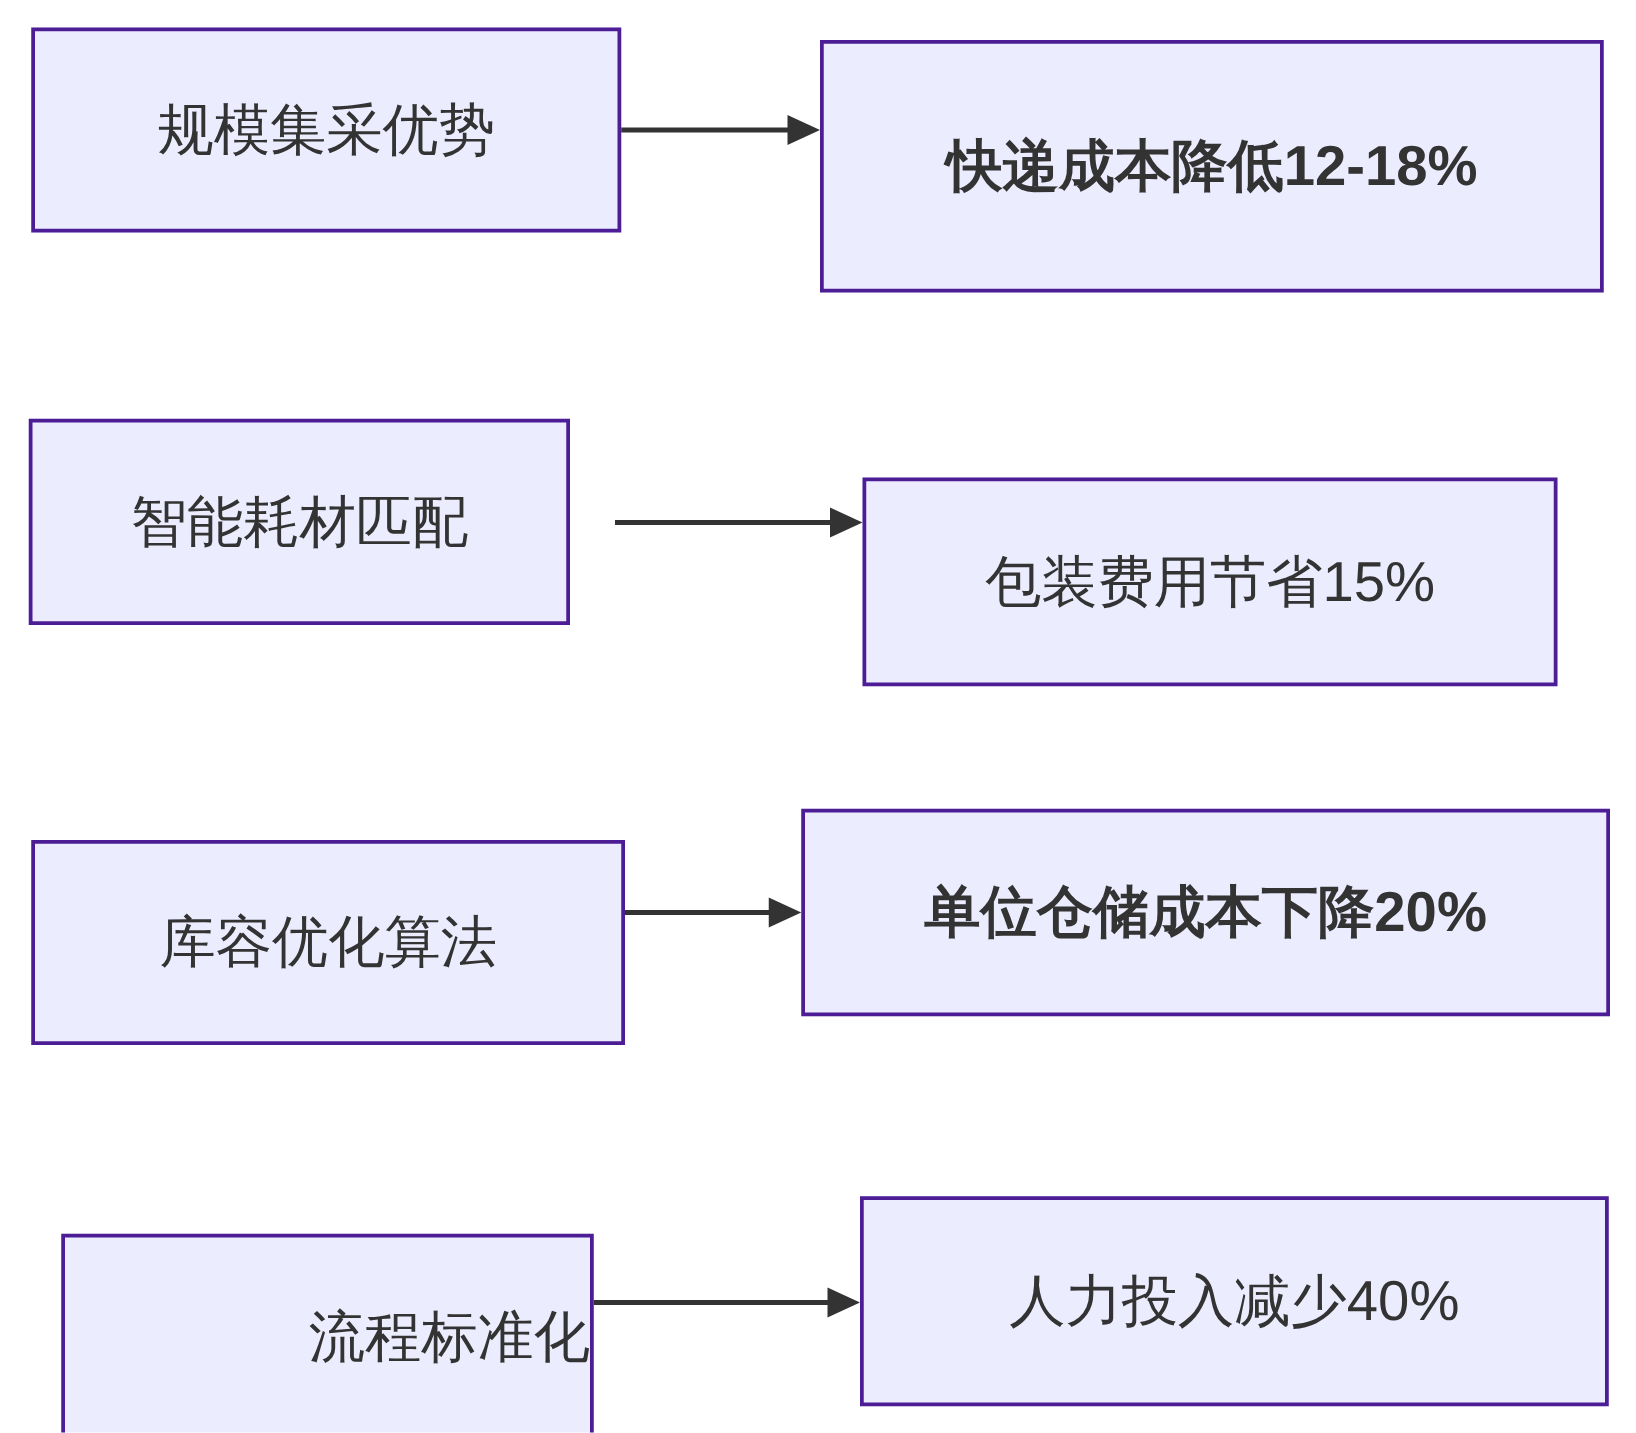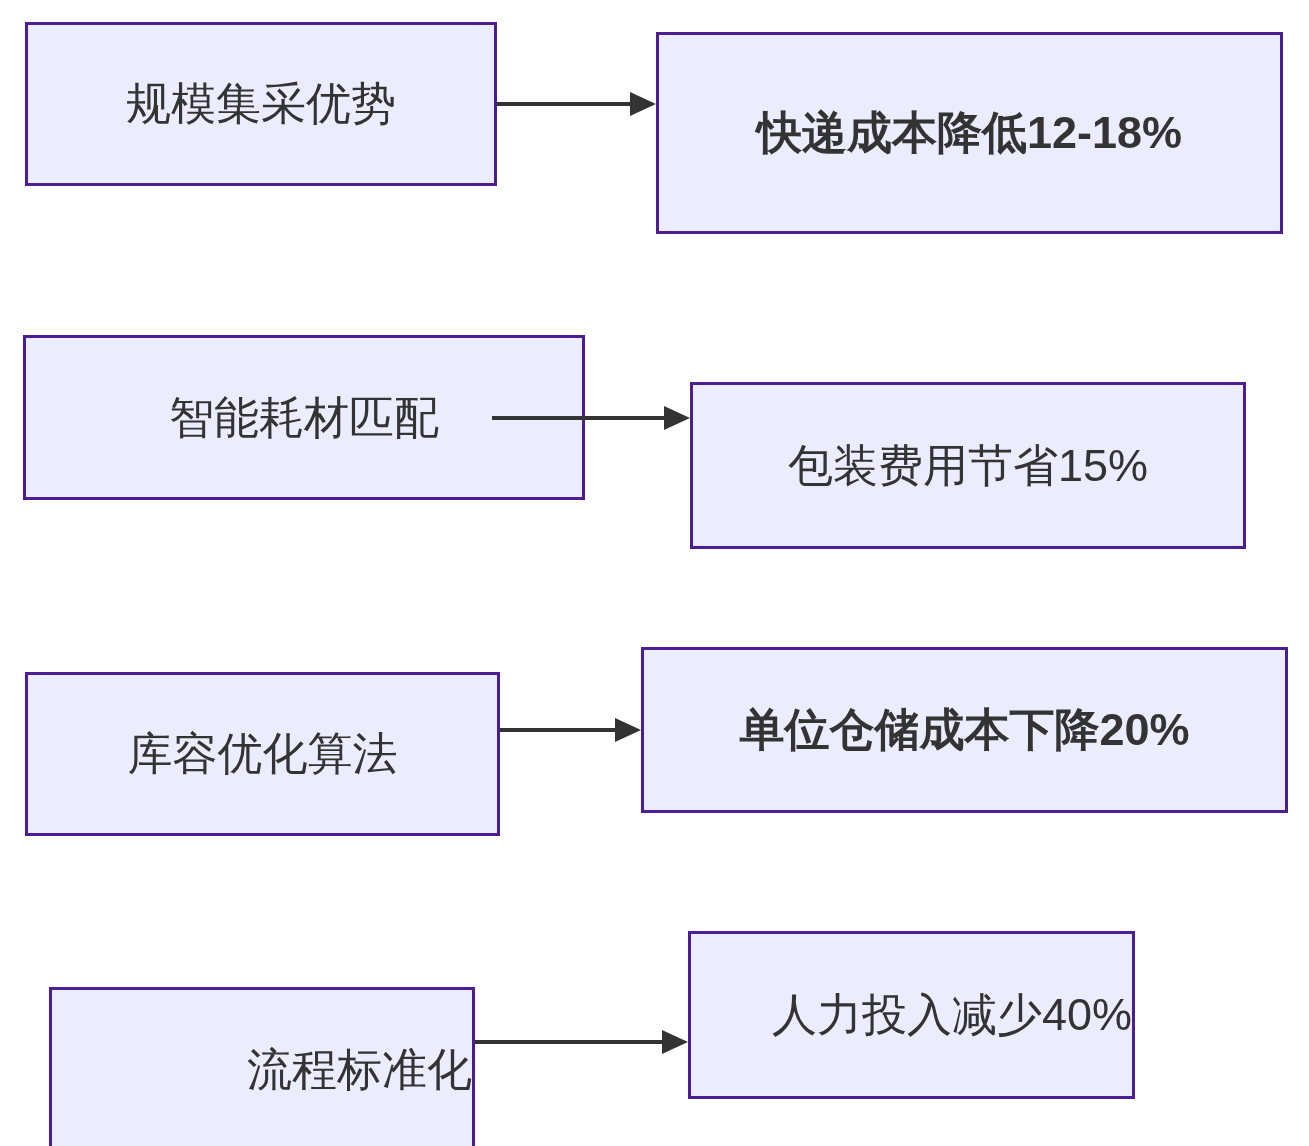--- a/index.html
+++ b/index.html
@@ -54,21 +54,21 @@
     <span>规模集采优势</span>
   </div>
   <div class="edge" style="left:497px; top:90px; width:159px;">
     <div class="line"></div>
     <div class="head"></div>
   </div>
   <div class="node" style="left:656px; top:32px; width:627px; height:202px;font-weight:bold;">
     <span>快递成本降低12-18%</span>
   </div>
 
-  <div class="node" style="left:23px; top:335px; width:562px; height:165px;">
+  <div class="node" style="left:23px; top:335px; width:433px; height:165px;">
     <span>智能耗材匹配</span>
   </div>
   <div class="edge" style="left:492px; top:404px; width:198px;">
     <div class="line"></div>
     <div class="head"></div>
   </div>
   <div class="node" style="left:690px; top:334px; width:556px; height:167px;margin-top:48px;">
     <span>包装费用节省15%</span>
   </div>
 
@@ -83,17 +83,17 @@
     <span>单位仓储成本下降20%</span>
   </div>
 
   <div class="node" style="left:49px; top:987px; width:426px; height:165px;justify-content:flex-end;">
     <span>流程标准化</span>
   </div>
   <div class="edge" style="left:475px; top:1028px; width:213px;">
     <div class="line"></div>
     <div class="head"></div>
   </div>
-  <div class="node" style="left:688px; top:931px; width:447px; height:168px;justify-content:flex-end;">
+  <div class="node" style="left:688px; top:957px; width:599px; height:168px;">
     <span>人力投入减少40%</span>
   </div>
 
 </div>
 
 </body></html>

